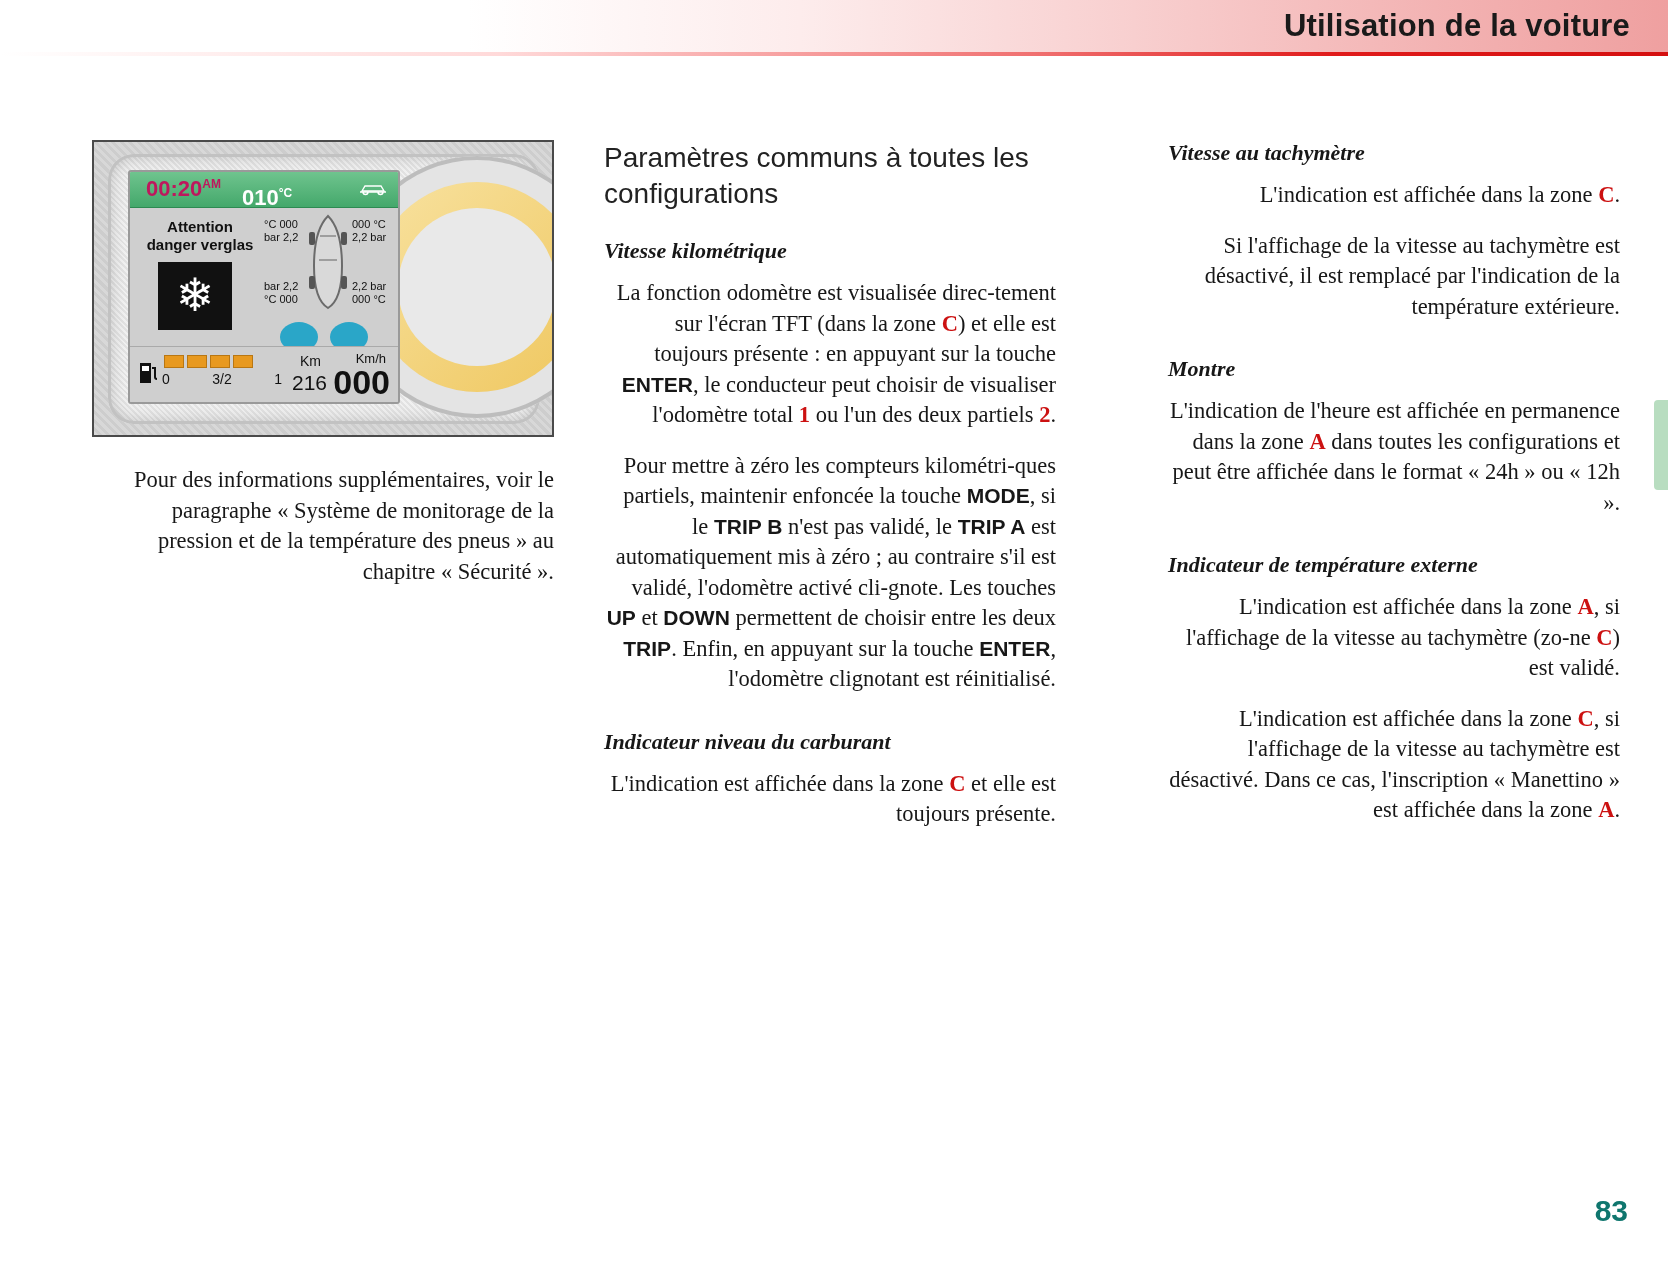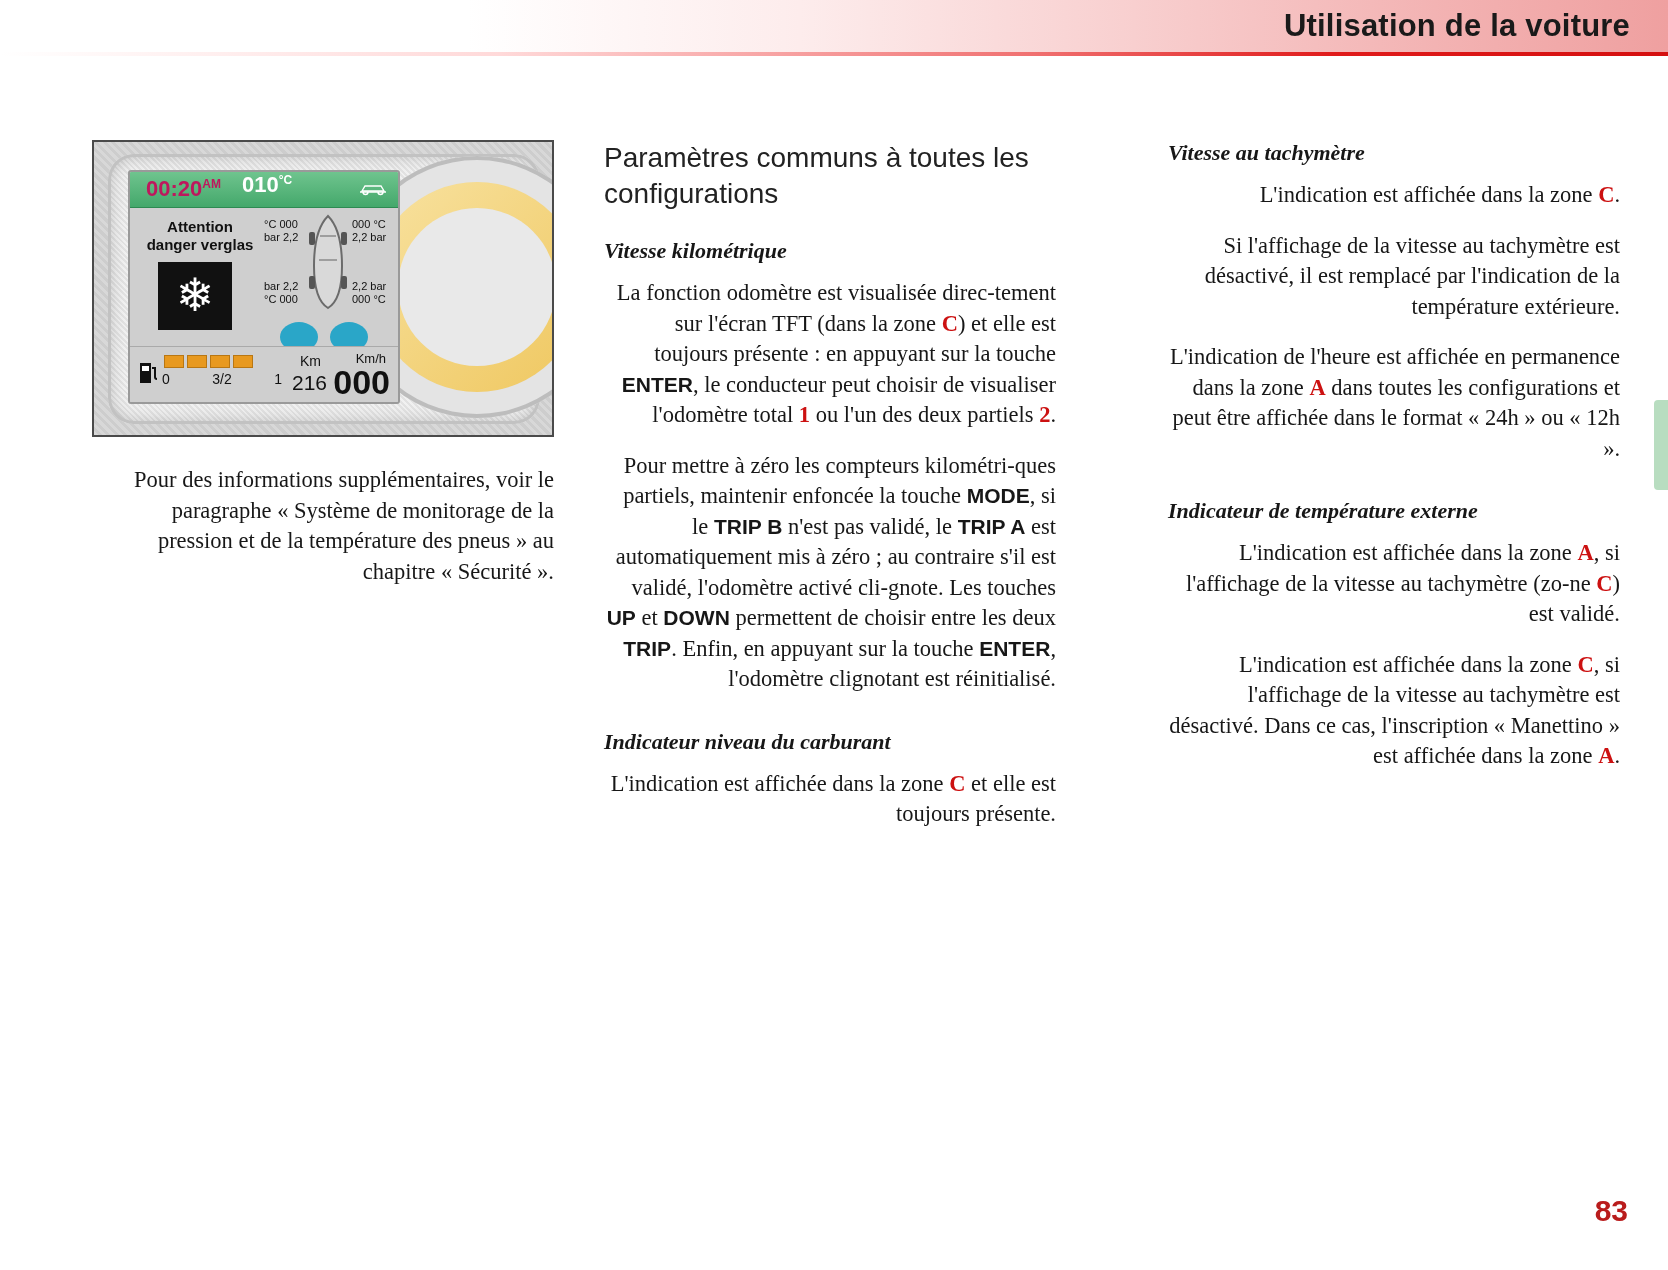--- a/index.html
+++ b/index.html
@@ -173,21 +173,21 @@
     background: linear-gradient(to bottom, #6fc48e, #44a86b);
     border-bottom: 1px solid #2d8a52;
   }
   .tft-clock {
     position: absolute; left: 16px; top: 4px;
     font-family: "Liberation Sans", sans-serif;
     font-size: 22px; font-weight: 700; color: #be185d;
   }
   .tft-clock sup { font-size: 12px; }
   .tft-temp {
-    position: absolute; left: 112px; top: 0;
+    position: absolute; left: 112px; top: 13px;
     font-family: "Liberation Sans", sans-serif;
     font-size: 22px; font-weight: 700; color: #ffffff;
   }
   .tft-temp sup { font-size: 12px; }
   .car-icon-top {
     position: absolute; right: 10px; top: 9px;
     width: 30px; height: 16px;
   }
   .warn-text {
     position: absolute; left: 10px; top: 46px;
@@ -268,21 +268,21 @@
     position: absolute; right: 8px; top: 16px;
     font-family: "Liberation Sans", sans-serif;
     font-size: 34px; font-weight: 700; color: #111;
   }
 
   .page-num {
     position: absolute;
     right: 40px; bottom: 42px;
     font-family: "Liberation Sans", sans-serif;
     font-size: 30px; font-weight: 700;
-    color: #b91c1c;
+    color: #0f766e;
   }
 </style>
 </head>
 <body>
 
 <div class="page">
 
   <div class="header-band">
     <div class="header-gradient"></div>
     <div class="header-title">Utilisation de la voiture</div>
@@ -398,20 +398,21 @@
 
   <div class="col col-3">
     <h3 class="sub-title tight">Vitesse au tachymètre</h3>
 
     <p class="body">
       <span>L'indication est affichée dans la zone </span><span class="red">C</span><span>.</span>
     </p>
 
     <p class="body">Si l'affichage de la vitesse au tachymètre est désactivé, il est remplacé par l'indication de la température extérieure.</p>
 
+    <h3 class="sub-title" style="margin-top:34px">Montre</h3>
 
     <p class="body">
       <span>L'indication de l'heure est affichée en permanence dans la zone </span><span class="red">A</span><span> dans toutes les configurations et peut être affichée dans le format « 24h » ou « 12h ».</span>
     </p>
 
     <h3 class="sub-title" style="margin-top:34px">Indicateur de température externe</h3>
 
     <p class="body">
       <span>L'indication est affichée dans la zone </span><span class="red">A</span><span>, si l'affichage de la vitesse au tachymètre (zo-ne </span><span class="red">C</span><span>) est validé.</span>
     </p>

